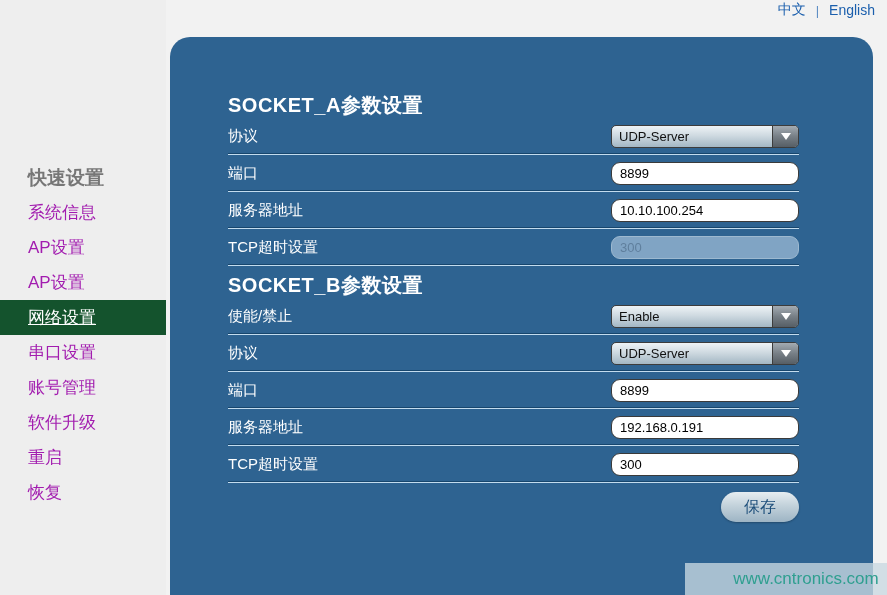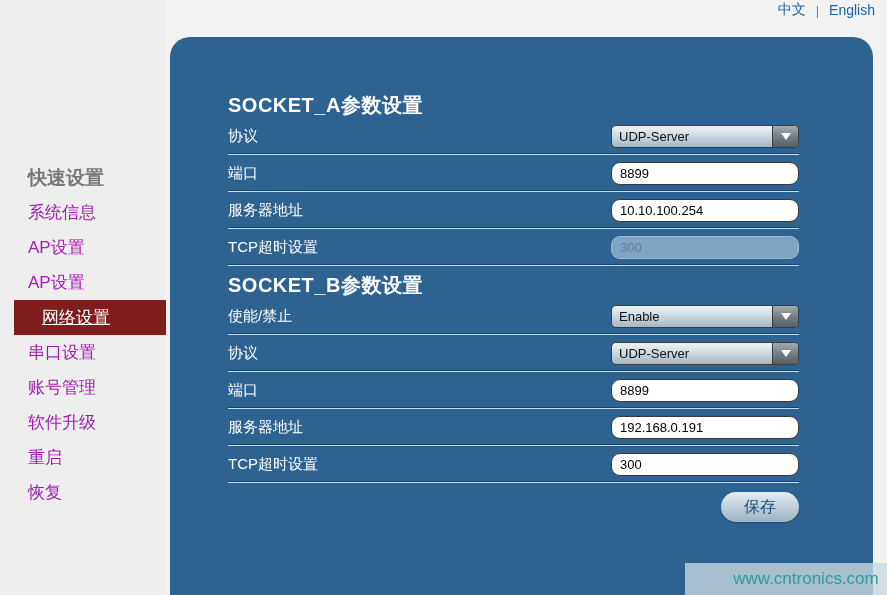--- a/index.html
+++ b/index.html
@@ -27,23 +27,22 @@
   }
   .sidebar-list { position:absolute; left:0; top:124px; width:166px; }
   .sidebar-item {
     height:35px; line-height:35px;
     padding-left:28px;
     font-size:17px; color:#a21caf;
     cursor:pointer; white-space:nowrap;
   }
   .sidebar-item.primary { font-size:19px; font-weight:bold; color:#767676;margin-top:36px; }
   .sidebar-item.selected {
-    background:#7f1d1d; color:#ffffff;
+    background:#14532d; color:#ffffff;
     text-decoration:underline;
-    margin-left:14px;
   }
 
   
   .panel {
     position:absolute; left:170px; top:37px;
     width:703px; height:578px;
     background:#2e6391;
     border-radius:20px;
   }
   .panel-inner { padding:0 74px 0 58px; }

